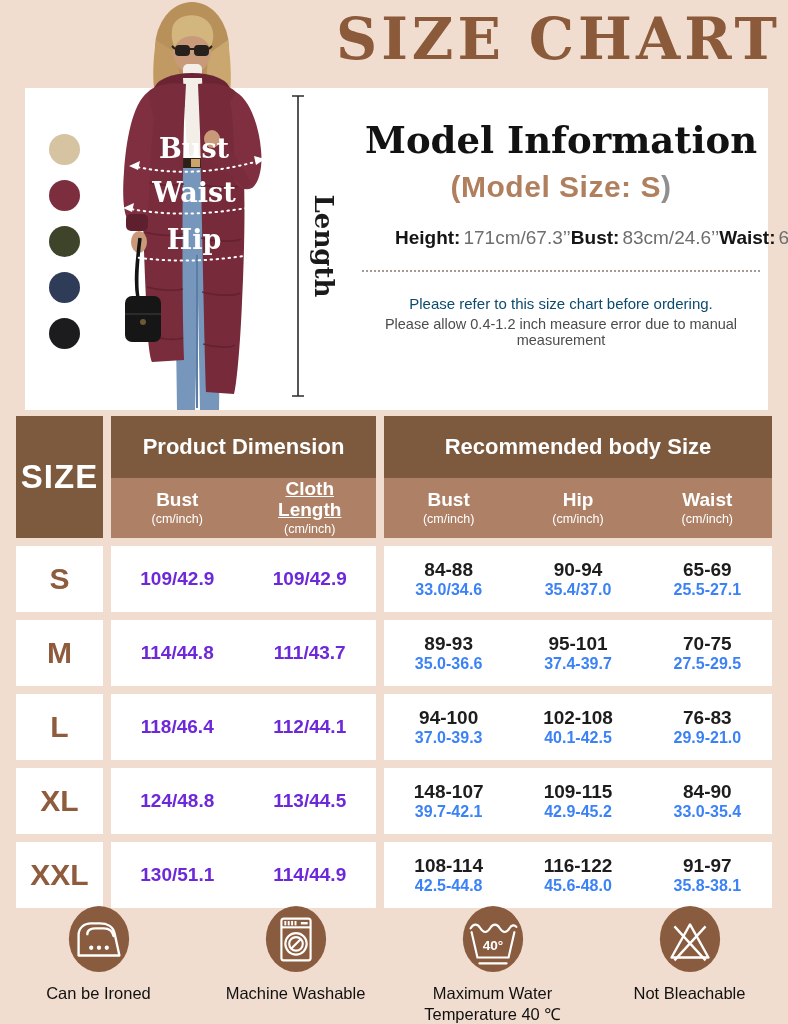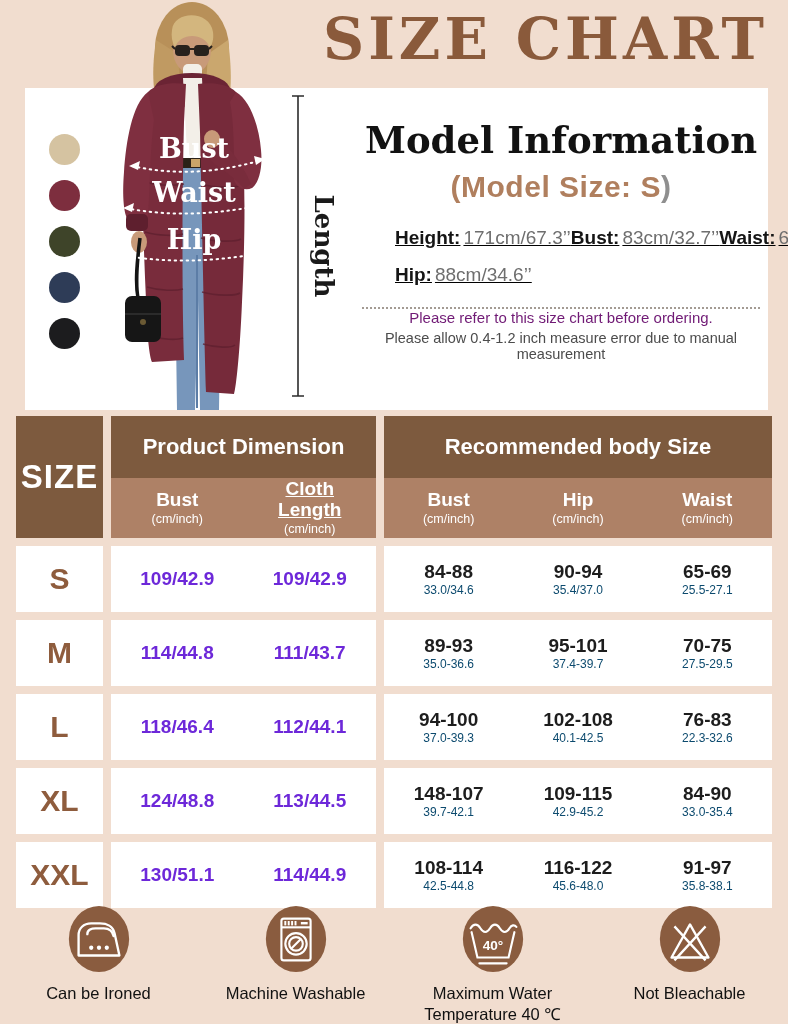--- a/index.html
+++ b/index.html
@@ -4,60 +4,60 @@
 <style>
   html,body{margin:0;padding:0;}
   body{
     width:788px;height:1024px;position:relative;overflow:hidden;
     background:var(--bg,#f1ddcf);
     font-family:"Liberation Sans",sans-serif;
     -webkit-font-smoothing:antialiased;
   }
   
   .title{
-    position:absolute;top:8px;right:20px;
+    position:absolute;top:8px;right:7px;
     font-family:"DejaVu Serif","Liberation Serif",serif;
     font-weight:bold;font-size:57px;letter-spacing:4px;line-height:1.1;
     color:var(--brown_title,#8a5a3b);white-space:nowrap;
   }
   
   .card{position:absolute;left:25px;top:88px;width:743px;height:322px;background:var(--white_card,#fff);}
   .swatches{position:absolute;left:49px;top:134px;display:flex;flex-direction:column;gap:15px;}
   .swatch{width:31px;height:31px;border-radius:50%;}
   .model-svg{position:absolute;left:88px;top:0;width:257px;height:410px;}
   
   .info{position:absolute;left:362px;top:120px;width:398px;text-align:center;}
   .info-title{font-family:"DejaVu Serif","Liberation Serif",serif;font-weight:bold;font-size:37px;color:#121212;line-height:1.1;}
   .info-sub{margin-top:9px;font-size:30px;font-weight:bold;color:var(--brown_subtitle,#b07f5e);letter-spacing:.5px;}
   .info-sub .paren-close{color:#8f8f8f;font-weight:bold;}
-  .measure-grid{margin-top:23px;display:grid;grid-template-columns:1fr 1fr 1fr;row-gap:15px;text-align:left;padding-left:33px;font-size:19px;text-decoration:underline;}
+  .measure-grid{margin-top:23px;display:grid;grid-template-columns:1fr 1fr 1fr 1fr;row-gap:15px;text-align:left;padding-left:33px;font-size:19px;}
   .m-label{font-weight:bold;color:#151515;}
   .m-value{color:#6e6e6e;margin-left:3px;}
   .divider{margin-top:21px;border-top:2px dotted #a39b93;height:0;}
-  .note1{font-size:15px;color:#701a75;text-align:center;}
+  .note1{margin-top:23px;font-size:15px;color:#0c4a6e;text-align:center;}
   .note2{margin-top:4px;font-size:14.5px;color:#4c4c4c;}
   
   .size-table{position:absolute;left:16px;top:416px;width:756px;}
   .t-grid{display:grid;grid-template-columns:87px 265px 388px;column-gap:8px;}
   .t-head{grid-template-rows:62px 60px;}
   .h-size{grid-row:1/3;background:var(--brown_dark,#7d5a3e);color:#fff;font-size:33px;font-weight:bold;letter-spacing:1px;display:flex;align-items:center;justify-content:center;}
   .h-group{background:var(--brown_dark,#7d5a3e);color:#fff;font-size:22px;font-weight:bold;display:flex;align-items:center;justify-content:center;}
   .h-sub{background:var(--brown_light,#ae8166);display:flex;}
   .h-cell{flex:1;display:flex;flex-direction:column;align-items:center;justify-content:center;color:#fff;line-height:1.1;}
   .h-cell .lbl{font-size:19px;font-weight:bold;text-align:center;}
   .h-cell .lbl.narrow{max-width:66px;text-decoration:underline;}
   .h-cell .unit{font-size:12.5px;margin-top:2px;}
   .t-row{margin-top:8px;height:66px;}
   .r-size{background:#fff;display:flex;align-items:center;justify-content:center;font-size:30px;font-weight:bold;color:var(--brown_size,#8e5c3d);}
   .r-prod{background:#fff;display:flex;}
   .r-prod .pv{flex:1;display:flex;align-items:center;justify-content:center;font-size:19px;font-weight:bold;color:#6d28d9;}
   .r-body{background:#fff;display:flex;}
   .r-body .bv{flex:1;display:flex;flex-direction:column;align-items:center;justify-content:center;gap:3px;line-height:1;text-align:center;}
   .bv .cm{font-size:19px;font-weight:bold;color:#1d1d1d;}
-  .bv .inch{font-size:12px;color:#0c4a6e;}
+  .bv .inch{font-size:16px;color:#3b82f6;font-weight:bold;}
   
   .care{position:absolute;left:0;top:904px;width:788px;display:flex;}
   .care-item{flex:1;display:flex;flex-direction:column;align-items:center;}
   .care-icon{width:70px;height:70px;}
   .care-label{margin-top:9px;font-size:16.5px;color:#111;text-align:center;line-height:1.25;}
   .care-label span{display:block;}
   .care-label span:empty{display:none;}
 </style>
 </head>
 <body>
@@ -156,21 +156,21 @@
   </g>
 </svg>
 
 <div class="info">
   <div class="info-title">Model Information</div>
   <div class="info-sub">
     <span>(Model Size: S</span><span class="paren-close">)</span>
   </div>
   <div class="measure-grid">
     <div><span class="m-label">Height:</span><span class="m-value">171cm/67.3’’</span></div>
-    <div><span class="m-label">Bust:</span><span class="m-value">83cm/32.7’’</span></div>
+    <div><span class="m-label">Bust:</span><span class="m-value">83cm/24.6’’</span></div>
     <div><span class="m-label">Waist:</span><span class="m-value">60cm/23.6’’</span></div>
     <div><span class="m-label">Hip:</span><span class="m-value">88cm/34.6’’</span></div>
   </div>
   <div class="divider"></div>
   <div class="note1">Please refer to this size chart before ordering.</div>
   <div class="note2">Please allow 0.4-1.2 inch measure error due to manual measurement</div>
 </div>
 
 <div class="size-table">
   <div class="t-grid t-head">
@@ -257,21 +257,21 @@
       <div class="bv">
           <span class="cm">94-100</span>
           <span class="inch">37.0-39.3</span>
         </div>
       <div class="bv">
           <span class="cm">102-108</span>
           <span class="inch">40.1-42.5</span>
         </div>
       <div class="bv">
           <span class="cm">76-83</span>
-          <span class="inch">22.3-32.6</span>
+          <span class="inch">29.9-21.0</span>
         </div>
     </div>
   </div>
 
   <div class="t-grid t-row">
     <div class="r-size">XL</div>
     <div class="r-prod">
       <div class="pv">124/48.8</div>
       <div class="pv">113/44.5</div>
     </div>

